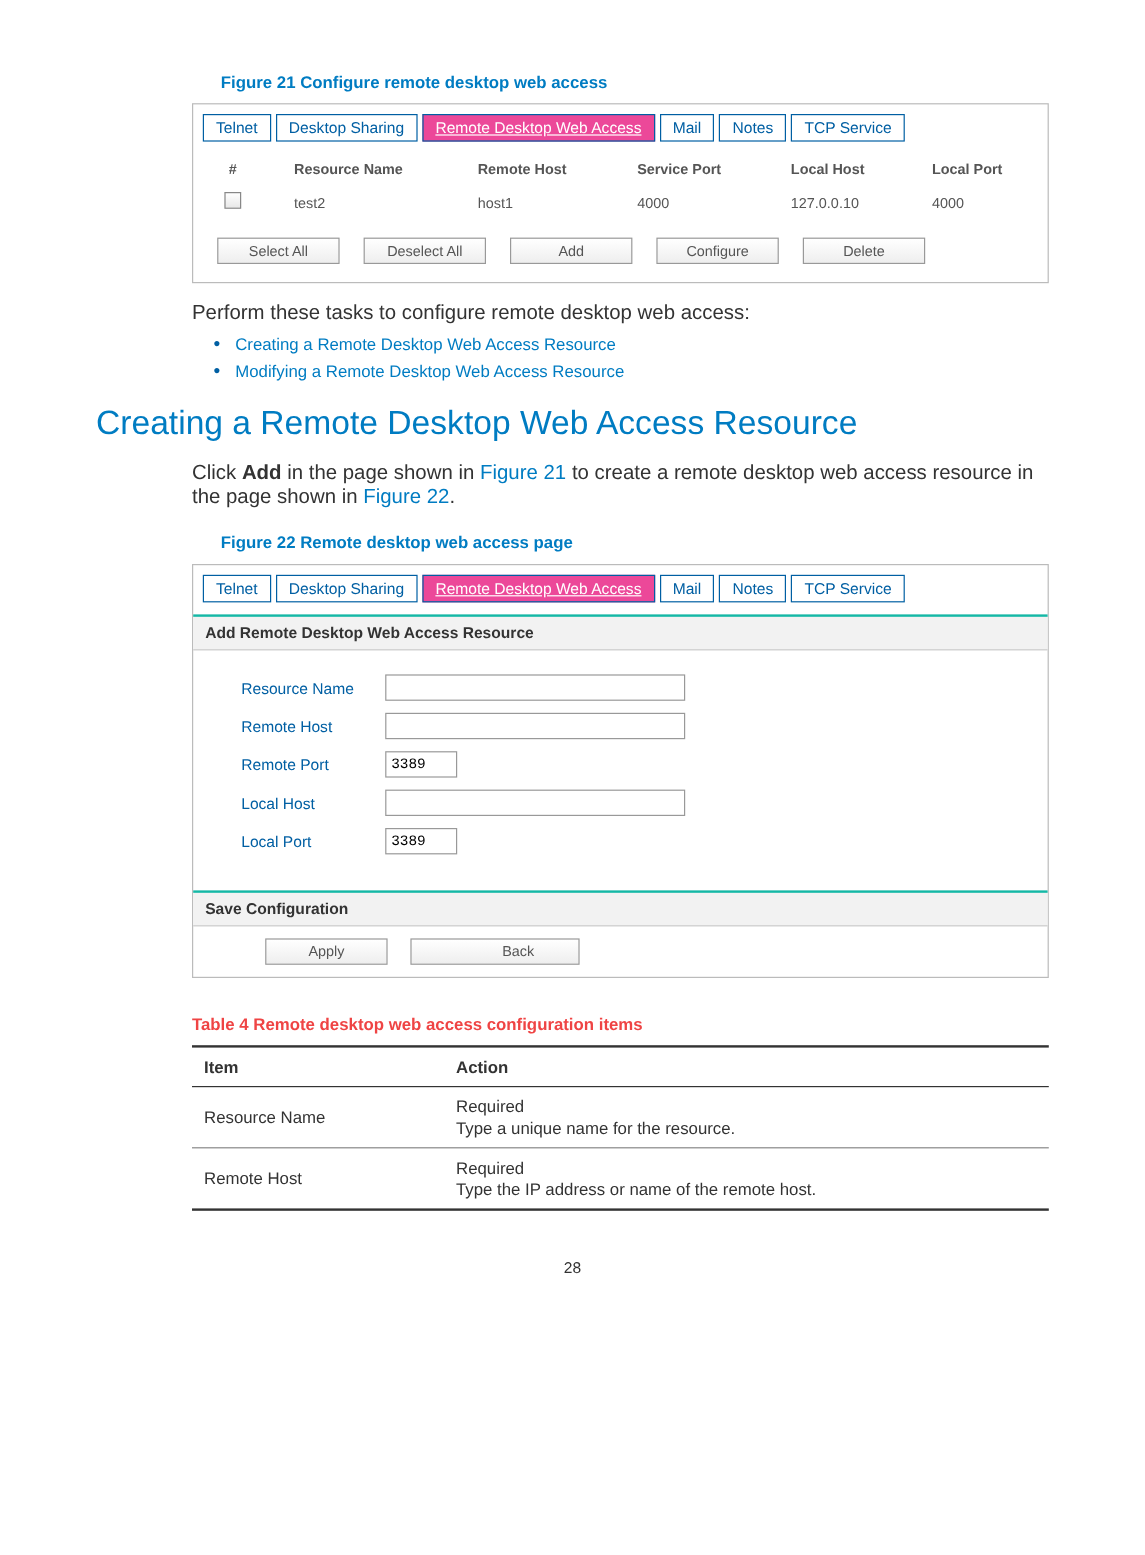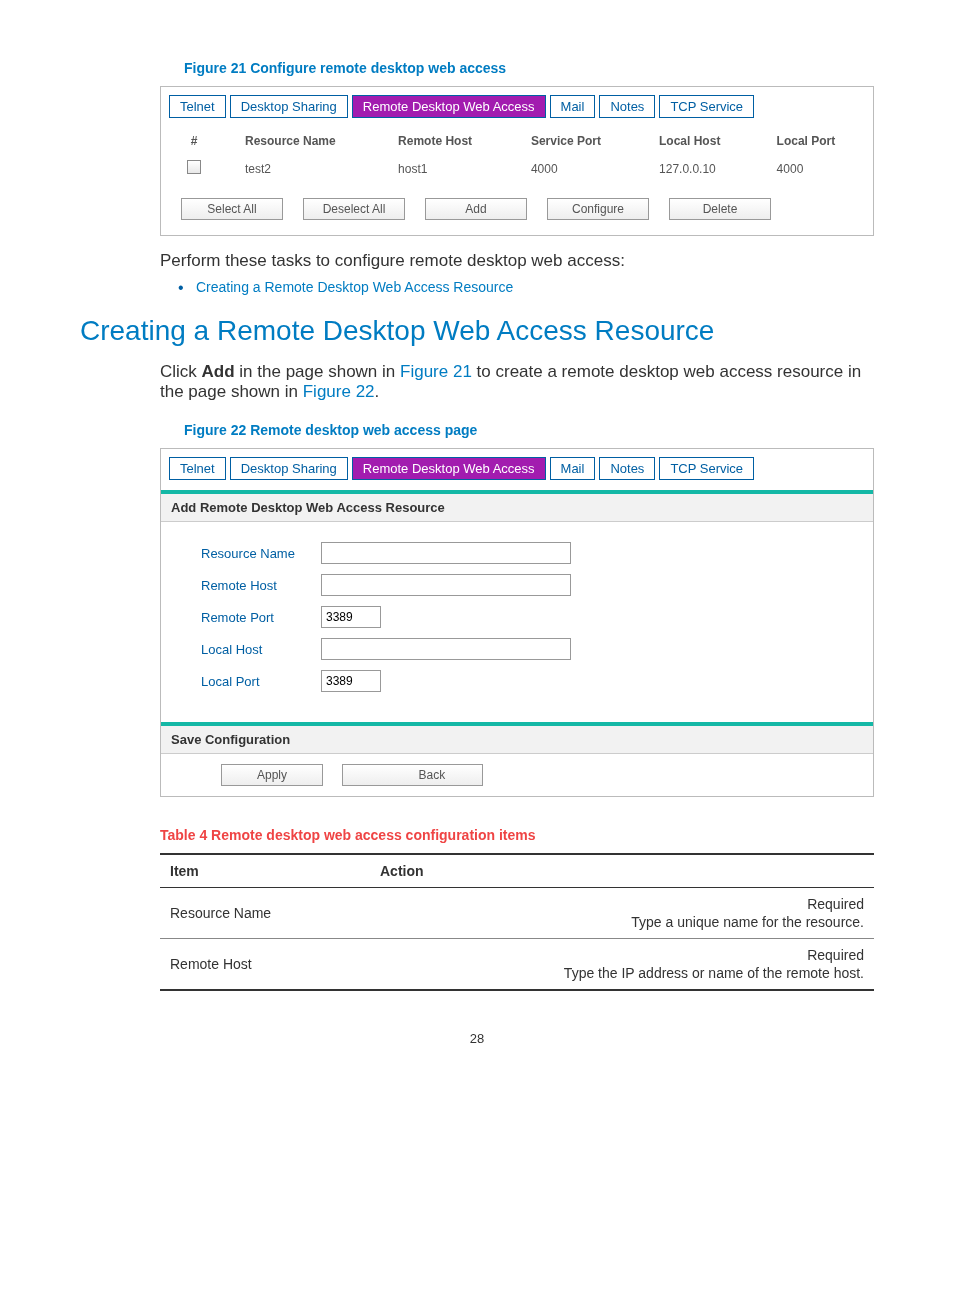--- a/index.html
+++ b/index.html
@@ -40,22 +40,23 @@
   }
   .tab {
     border: 1px solid #005fa3;
     padding: 3px 10px;
     font-size: 13px;
     color: #005fa3;
     background: #fff;
     font-family: Tahoma, Arial, sans-serif;
   }
   .tab.active {
-    background: #a21caf;
+    background: #ec4899;
     color: #fff;
+    text-decoration: underline;
   }
   .grid-table {
     width: 100%;
     border-collapse: collapse;
     margin-top: 10px;
     font-family: Tahoma, Arial, sans-serif;
     font-size: 12px;
   }
   .grid-table th {
     color: #555;
@@ -128,21 +129,21 @@
   }
   .inline-link {
     color: #007cc2;
     text-decoration: none;
   }
   .form-section {
     padding: 10px 0 10px 0;
   }
   .section-header {
     background: #f2f2f2;
-    border-top: 4px solid #14b8a6;
+    border-top: 2px solid #14b8a6;
     border-bottom: 1px solid #ccc;
     padding: 6px 10px;
     font-family: Tahoma, Arial, sans-serif;
     font-size: 13px;
     color: #333;
     font-weight: bold;
     margin-top: 10px;
   }
   .form-row {
     display: flex;
@@ -158,20 +159,21 @@
   .form-input {
     border: 1px solid #999;
     height: 18px;
     width: 240px;
     padding: 1px 4px;
     font-size: 12px;
     font-family: Tahoma, Arial, sans-serif;
   }
   .form-input.small {
     width: 50px;
+    font-family: Liberation Mono, monospace;
   }
   .save-bar {
     padding: 10px 0 10px 60px;
   }
   .config-table {
     width: 100%;
     border-collapse: collapse;
     font-size: 14px;
   }
   .config-table thead th {
@@ -184,21 +186,20 @@
   .config-table tbody td {
     border-bottom: 1px solid #888;
     padding: 6px 10px;
     vertical-align: middle;
   }
   .config-table tbody tr.thick td {
     border-bottom: 2px solid #333;
   }
   .config-table tbody td .line {
     margin: 2px 0;
-    text-align: right;
   }
   .page-num {
     text-align: center;
     font-size: 13px;
     margin-top: 40px;
   }
   b { font-weight: bold; }
 </style>
 </head>
 <body>
@@ -242,20 +243,21 @@
       <div class="ui-button">Deselect All</div>
       <div class="ui-button">Add</div>
       <div class="ui-button">Configure</div>
       <div class="ui-button">Delete</div>
     </div>
   </div>
 
   <div class="body-text">Perform these tasks to configure remote desktop web access:</div>
   <ul class="links">
     <li><a href="#">Creating a Remote Desktop Web Access Resource</a></li>
+    <li><a href="#">Modifying a Remote Desktop Web Access Resource</a></li>
   </ul>
 </div>
 
 <h2>Creating a Remote Desktop Web Access Resource</h2>
 
 <div class="content-block">
   <div class="body-text">
     <span>Click </span><b>Add</b><span> in the page shown in </span><a href="#" class="inline-link">Figure 21</a><span> to create a remote desktop web access resource in the page shown in </span><a href="#" class="inline-link">Figure 22</a><span>.</span>
   </div>
 

